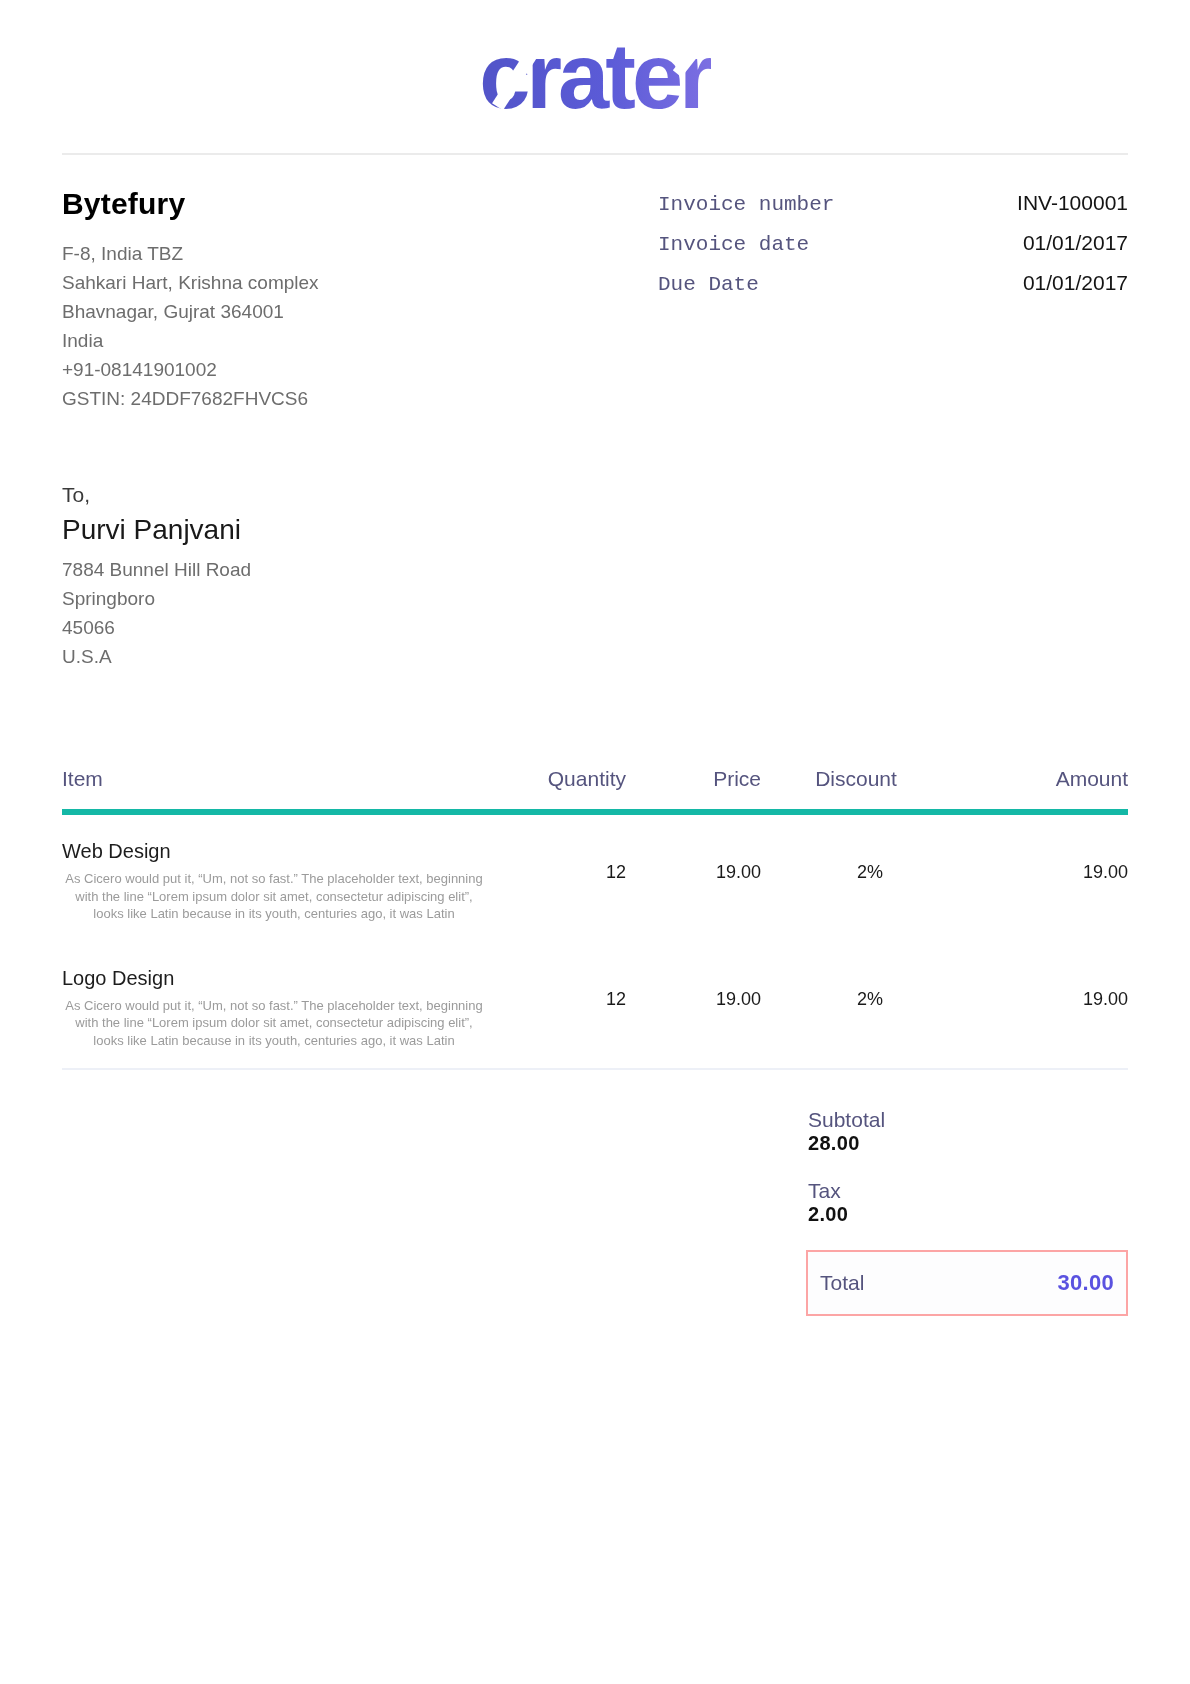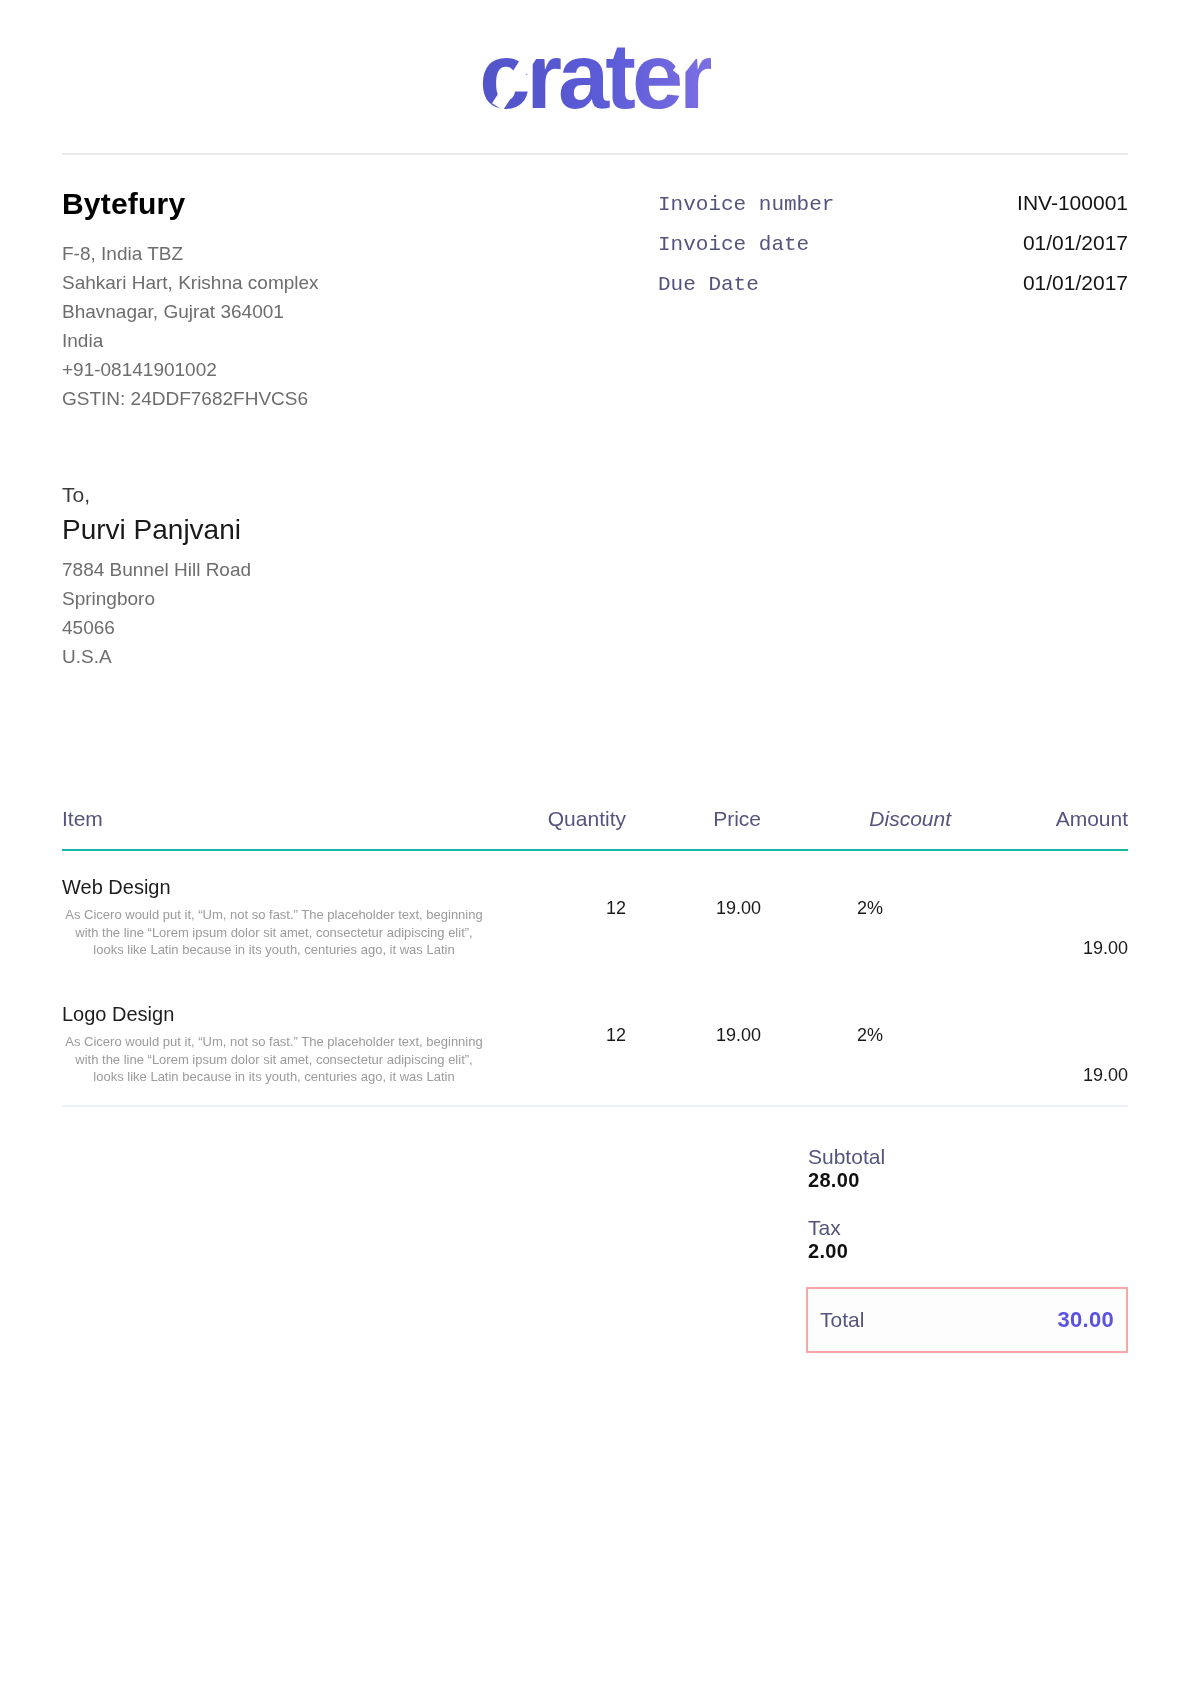--- a/index.html
+++ b/index.html
@@ -29,28 +29,28 @@
   .meta { width:470px; padding-top:4px; }
   .meta-row { display:flex; justify-content:space-between; align-items:baseline; margin-bottom:15px; }
   .meta-label { font-size:21px; color:#55547e;font-family:Liberation Mono, monospace; }
   .meta-value { font-size:21px; color:#141414; }
   
   .bill-to { margin-top:70px; }
   .to-prefix { font-size:21px; color:#3a3a3a; }
   .to-name { font-size:28px; color:#191919; font-weight:400; margin:7px 0 9px; }
   
   .items { margin-top:96px; }
-  .t-head { display:flex; align-items:baseline; padding-bottom:18px; border-bottom:2px solid #14b8a6; }
+  .t-head { display:flex; align-items:baseline; padding-bottom:18px; border-bottom:6px solid #14b8a6; }
   .t-row { display:flex; padding-top:25px; padding-bottom:19px; }
   .c-item { flex:1; padding-right:20px; }
   .c-qty { width:120px; text-align:right; }
   .c-price { width:135px; text-align:right; }
-  .c-disc { width:190px; text-align:right;font-style:italic; }
+  .c-disc { width:190px; text-align:center; }
   .c-disc-val { width:190px; text-align:right; padding-right:68px; }
-  .c-amt { width:177px; text-align:right;margin-top:40px; }
+  .c-amt { width:177px; text-align:right; }
   .th { font-size:21px; color:#55547e; font-weight:400; }
   .item-name { font-size:20px; color:#1d1d1d; margin-bottom:7px; }
   .item-desc { font-size:13px; color:#9b9b9b; line-height:17.5px; max-width:452px;text-align:center; }
   .num { font-size:18px; color:#1a1a1a; padding-top:22px; }
   .items-bottom-rule { height:2px; background:#edf0f7; }
   
   .totals { width:322px; margin-left:auto; margin-top:38px; }
   .tot-row { display:flex; justify-content:space-between; align-items:baseline; margin-bottom:24px; padding:0 2px;flex-direction:column; }
   .tot-label { font-size:21px; color:#55547e; }
   .tot-value { font-size:20px; color:#111111; font-weight:700; letter-spacing:0.3px; }

